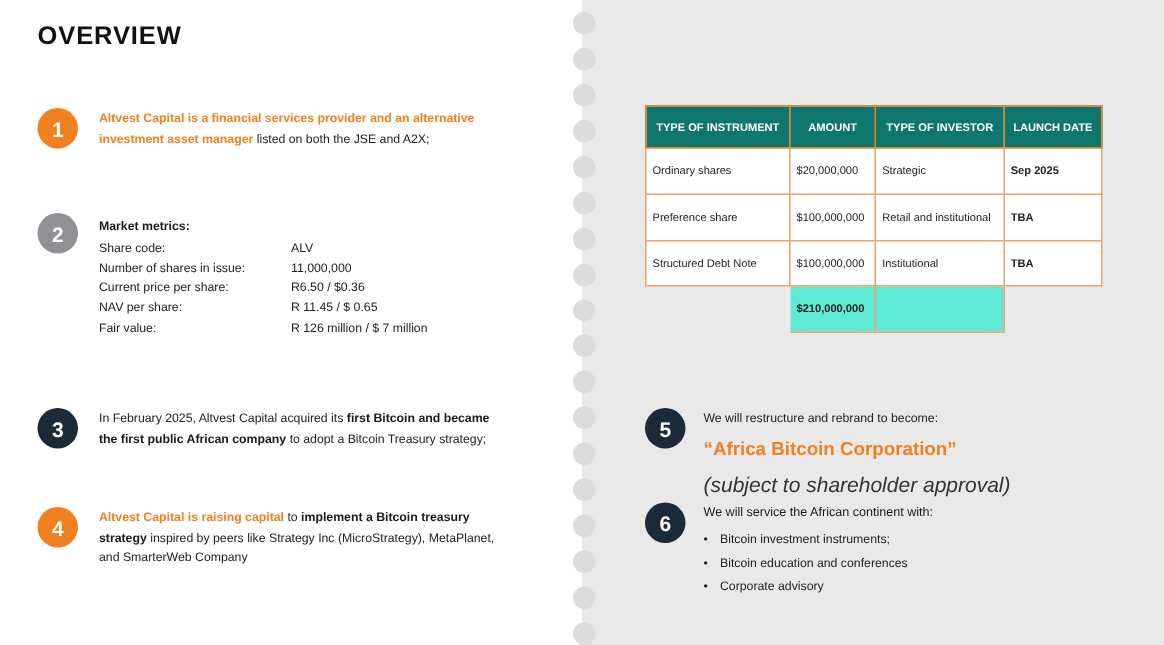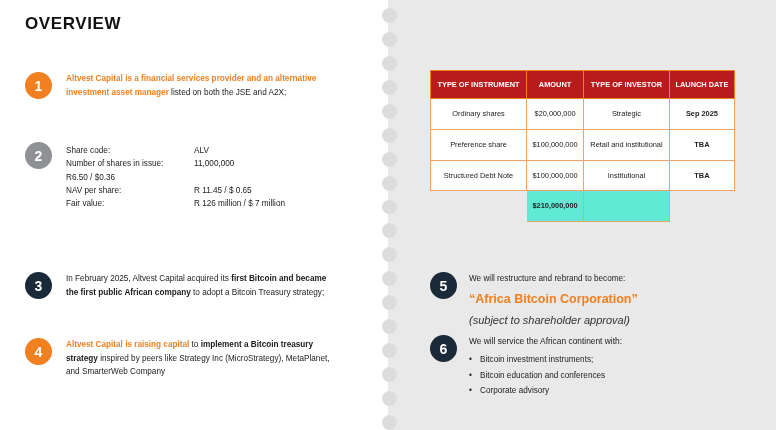--- a/index.html
+++ b/index.html
@@ -59,41 +59,41 @@
   .mlabel { width: 128px; color: #222222; }
   .mval { color: #222222; }
 
   
   .inst-table {
     position: absolute; left: 430px; top: 70px; width: 305px;
     border-collapse: collapse;
     font-size: 7.4px;
   }
   .inst-table th {
-    background: #b91c1c; color: #ffffff; font-weight: bold;
+    background: #0f766e; color: #ffffff; font-weight: bold;
     font-size: 7.4px; padding: 9px 4px; text-align: center;
     line-height: 1.25; border: 1px solid #f08020;
   }
   .inst-table td {
-    background: #ffffff; color: #222222; text-align: center;
+    background: #ffffff; color: #222222; 
     padding: 10px 4px; border: 1px solid #f0a268;
     line-height: 1.3;
   }
   .inst-table td.bold { font-weight: bold; }
   .inst-table tr.total td { background: #5eead4; border-top: 1px solid #f0a268; }
   .inst-table tr.total td.empty { border-left: 1px solid transparent; border-right:1px solid transparent; border-bottom:1px solid transparent; background: transparent;}
 
   
   .rblock { position: absolute; display: flex; }
   .r-body { margin-left: 12px; font-size: 8.2px; line-height: 1.6; color: #222222; max-width: 250px; }
   .big-orange {
     color: #f08020; font-weight: bold; font-size: 12.5px;
     margin-top: 4px; margin-bottom: 3px;
   }
-  .ital { font-style: italic; font-size: 11px; color: #333333; }
+  .ital { font-style: italic; font-size: 14px; color: #333333; }
   .r-title { font-weight: normal; color: #1a1a1a; font-size: 8.4px; margin-bottom: 4px; }
   .r-list { list-style: none; }
   .r-list li { position: relative; padding-left: 11px; font-size: 8.2px; line-height: 1.85; }
   .r-list li:before {
     content: "\2022"; position: absolute; left: 0; top: 0; color: #222222;
   }
 </style>
 </head>
 <body>
 
@@ -127,29 +127,31 @@
   <div class="block" style="left:25px; top:72px;">
     <div class="num orange">1</div>
     <div class="body-txt">
       <span class="o">Altvest Capital is a financial services provider and an alternative investment asset manager</span><span> listed on both the JSE and A2X;</span>
     </div>
   </div>
 
   <div class="block" style="left:25px; top:142px;">
     <div class="num grey">2</div>
     <div class="body-txt metrics">
+      <div class="metrics-title">Market metrics:</div>
       <div class="mrow">
         <div class="mlabel">Share code:</div>
         <div class="mval">ALV</div>
       </div>
       <div class="mrow">
         <div class="mlabel">Number of shares in issue:</div>
         <div class="mval">11,000,000</div>
       </div>
       <div class="mrow">
+        <div class="mlabel">Current price per share:</div>
         <div class="mval">R6.50 / $0.36</div>
       </div>
       <div class="mrow">
         <div class="mlabel">NAV per share:</div>
         <div class="mval">R 11.45 /  $ 0.65</div>
       </div>
       <div class="mrow">
         <div class="mlabel">Fair value:</div>
         <div class="mval">R 126 million / $ 7 million</div>
       </div>

